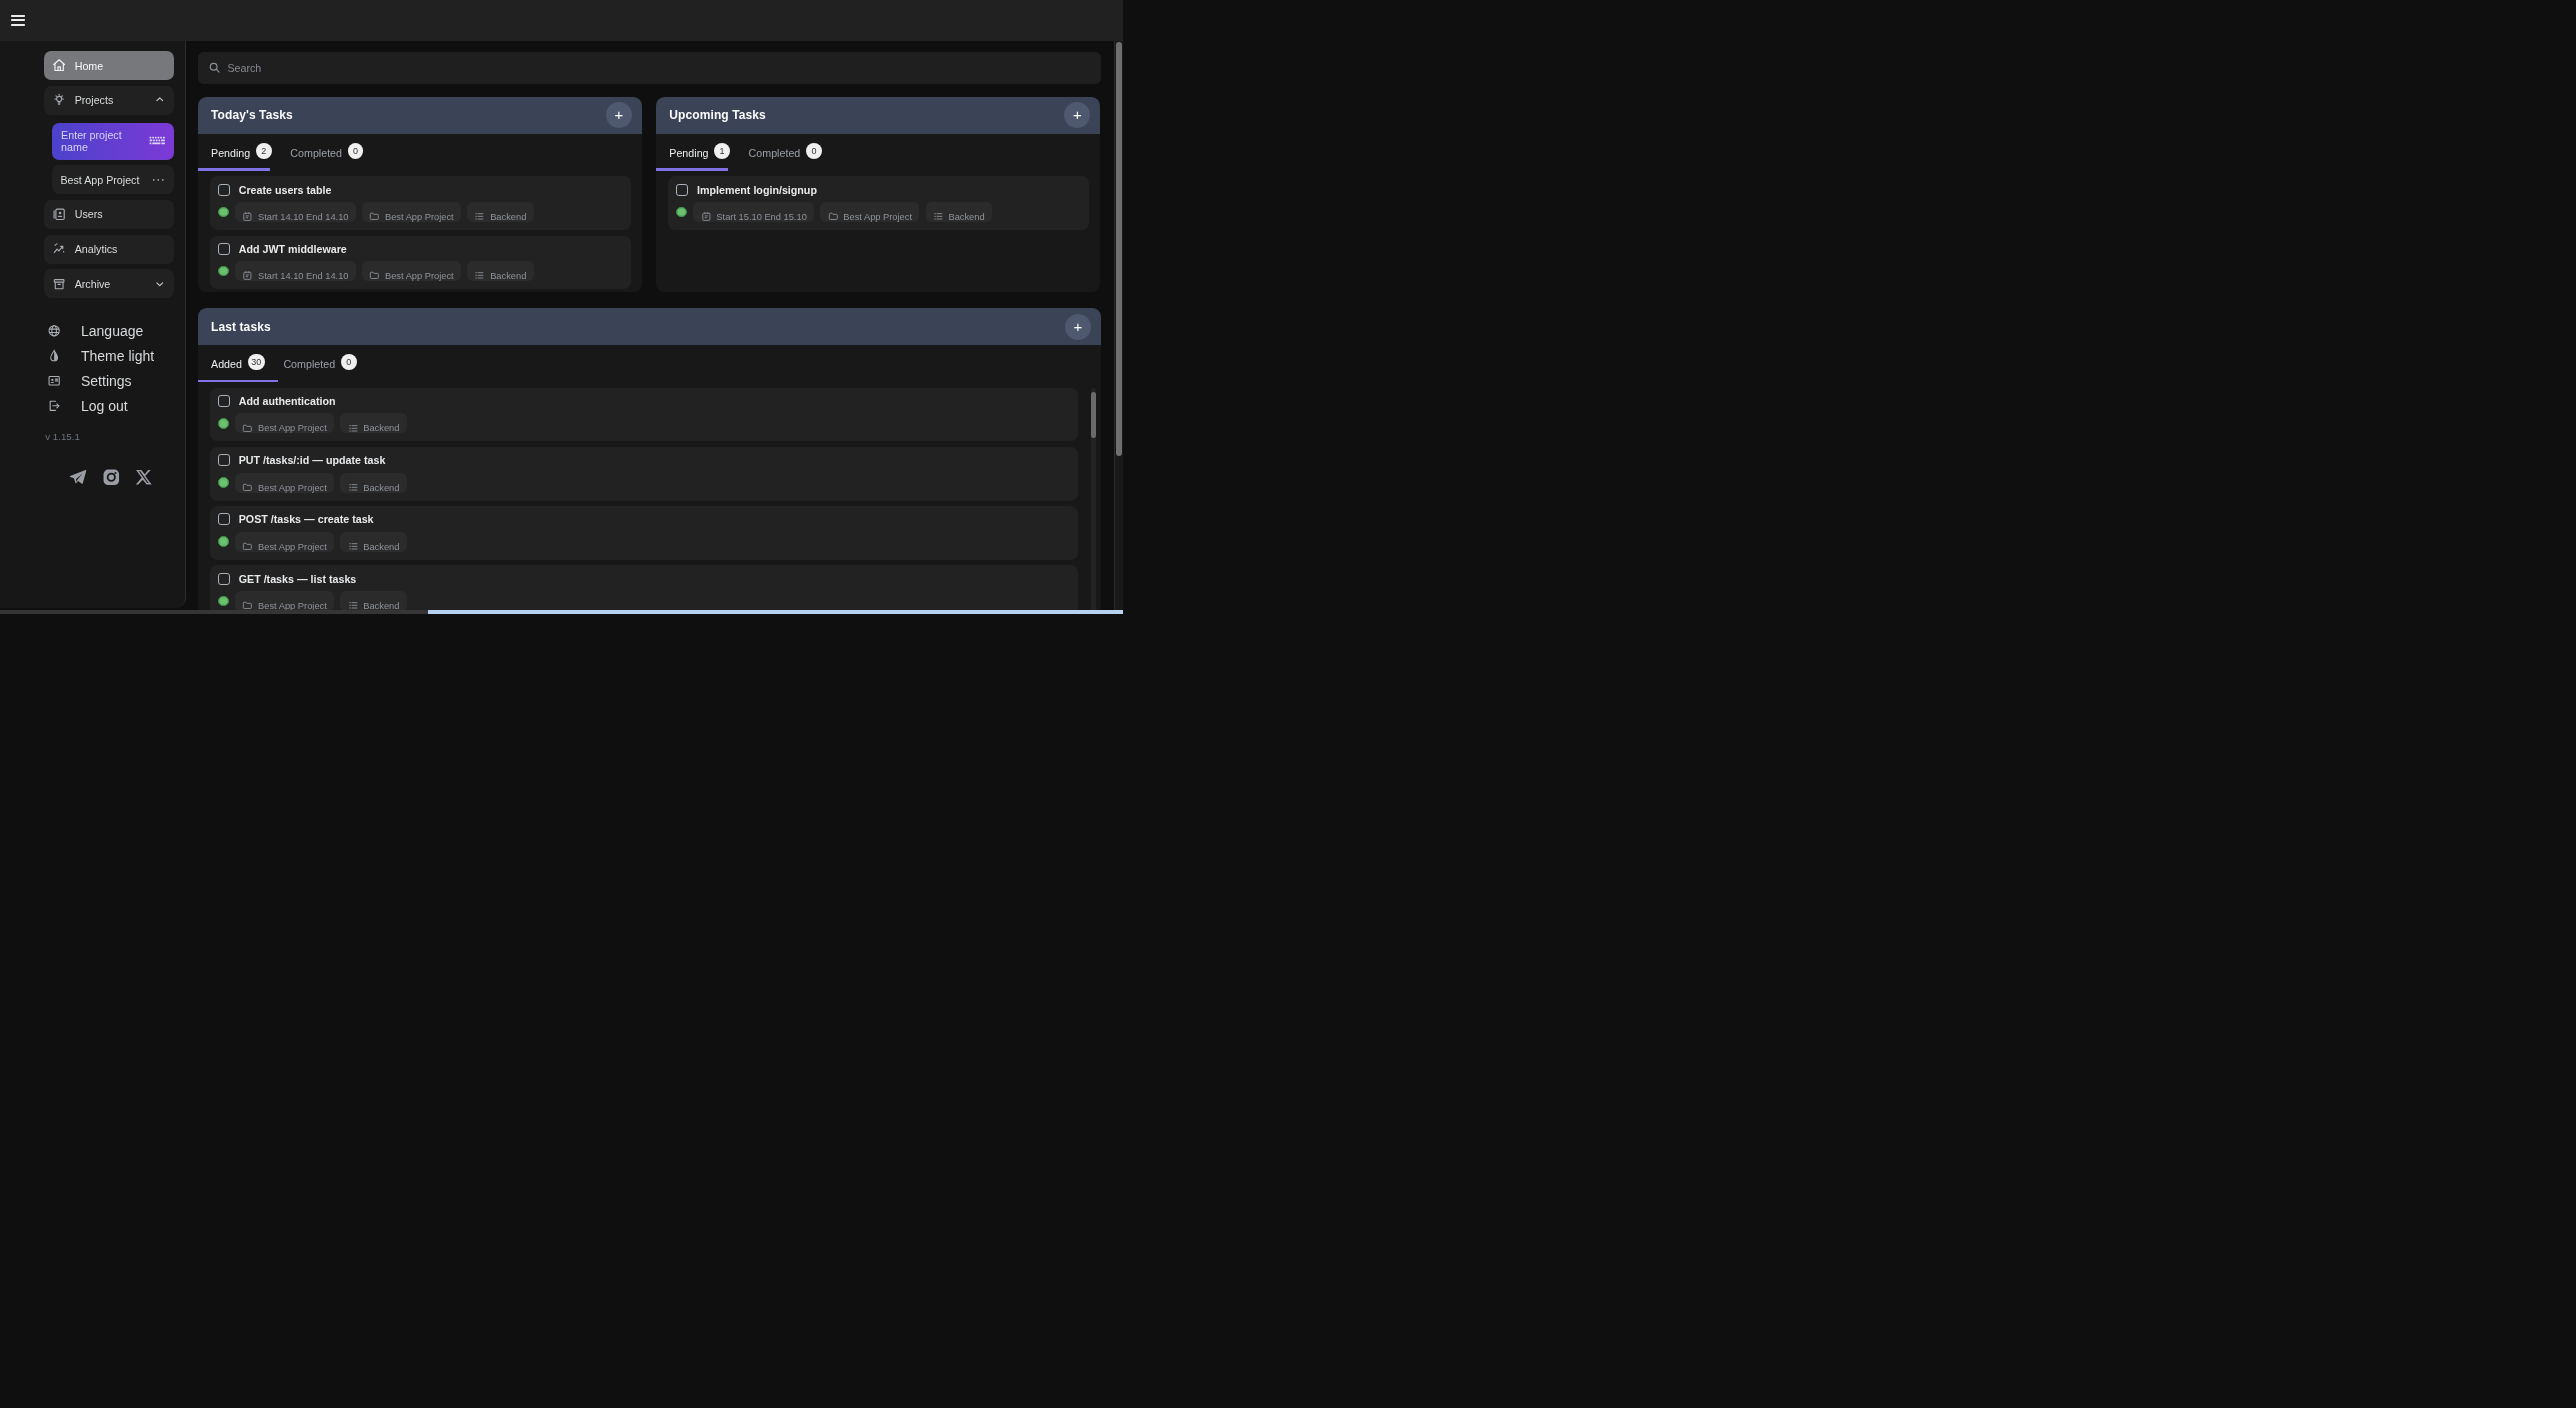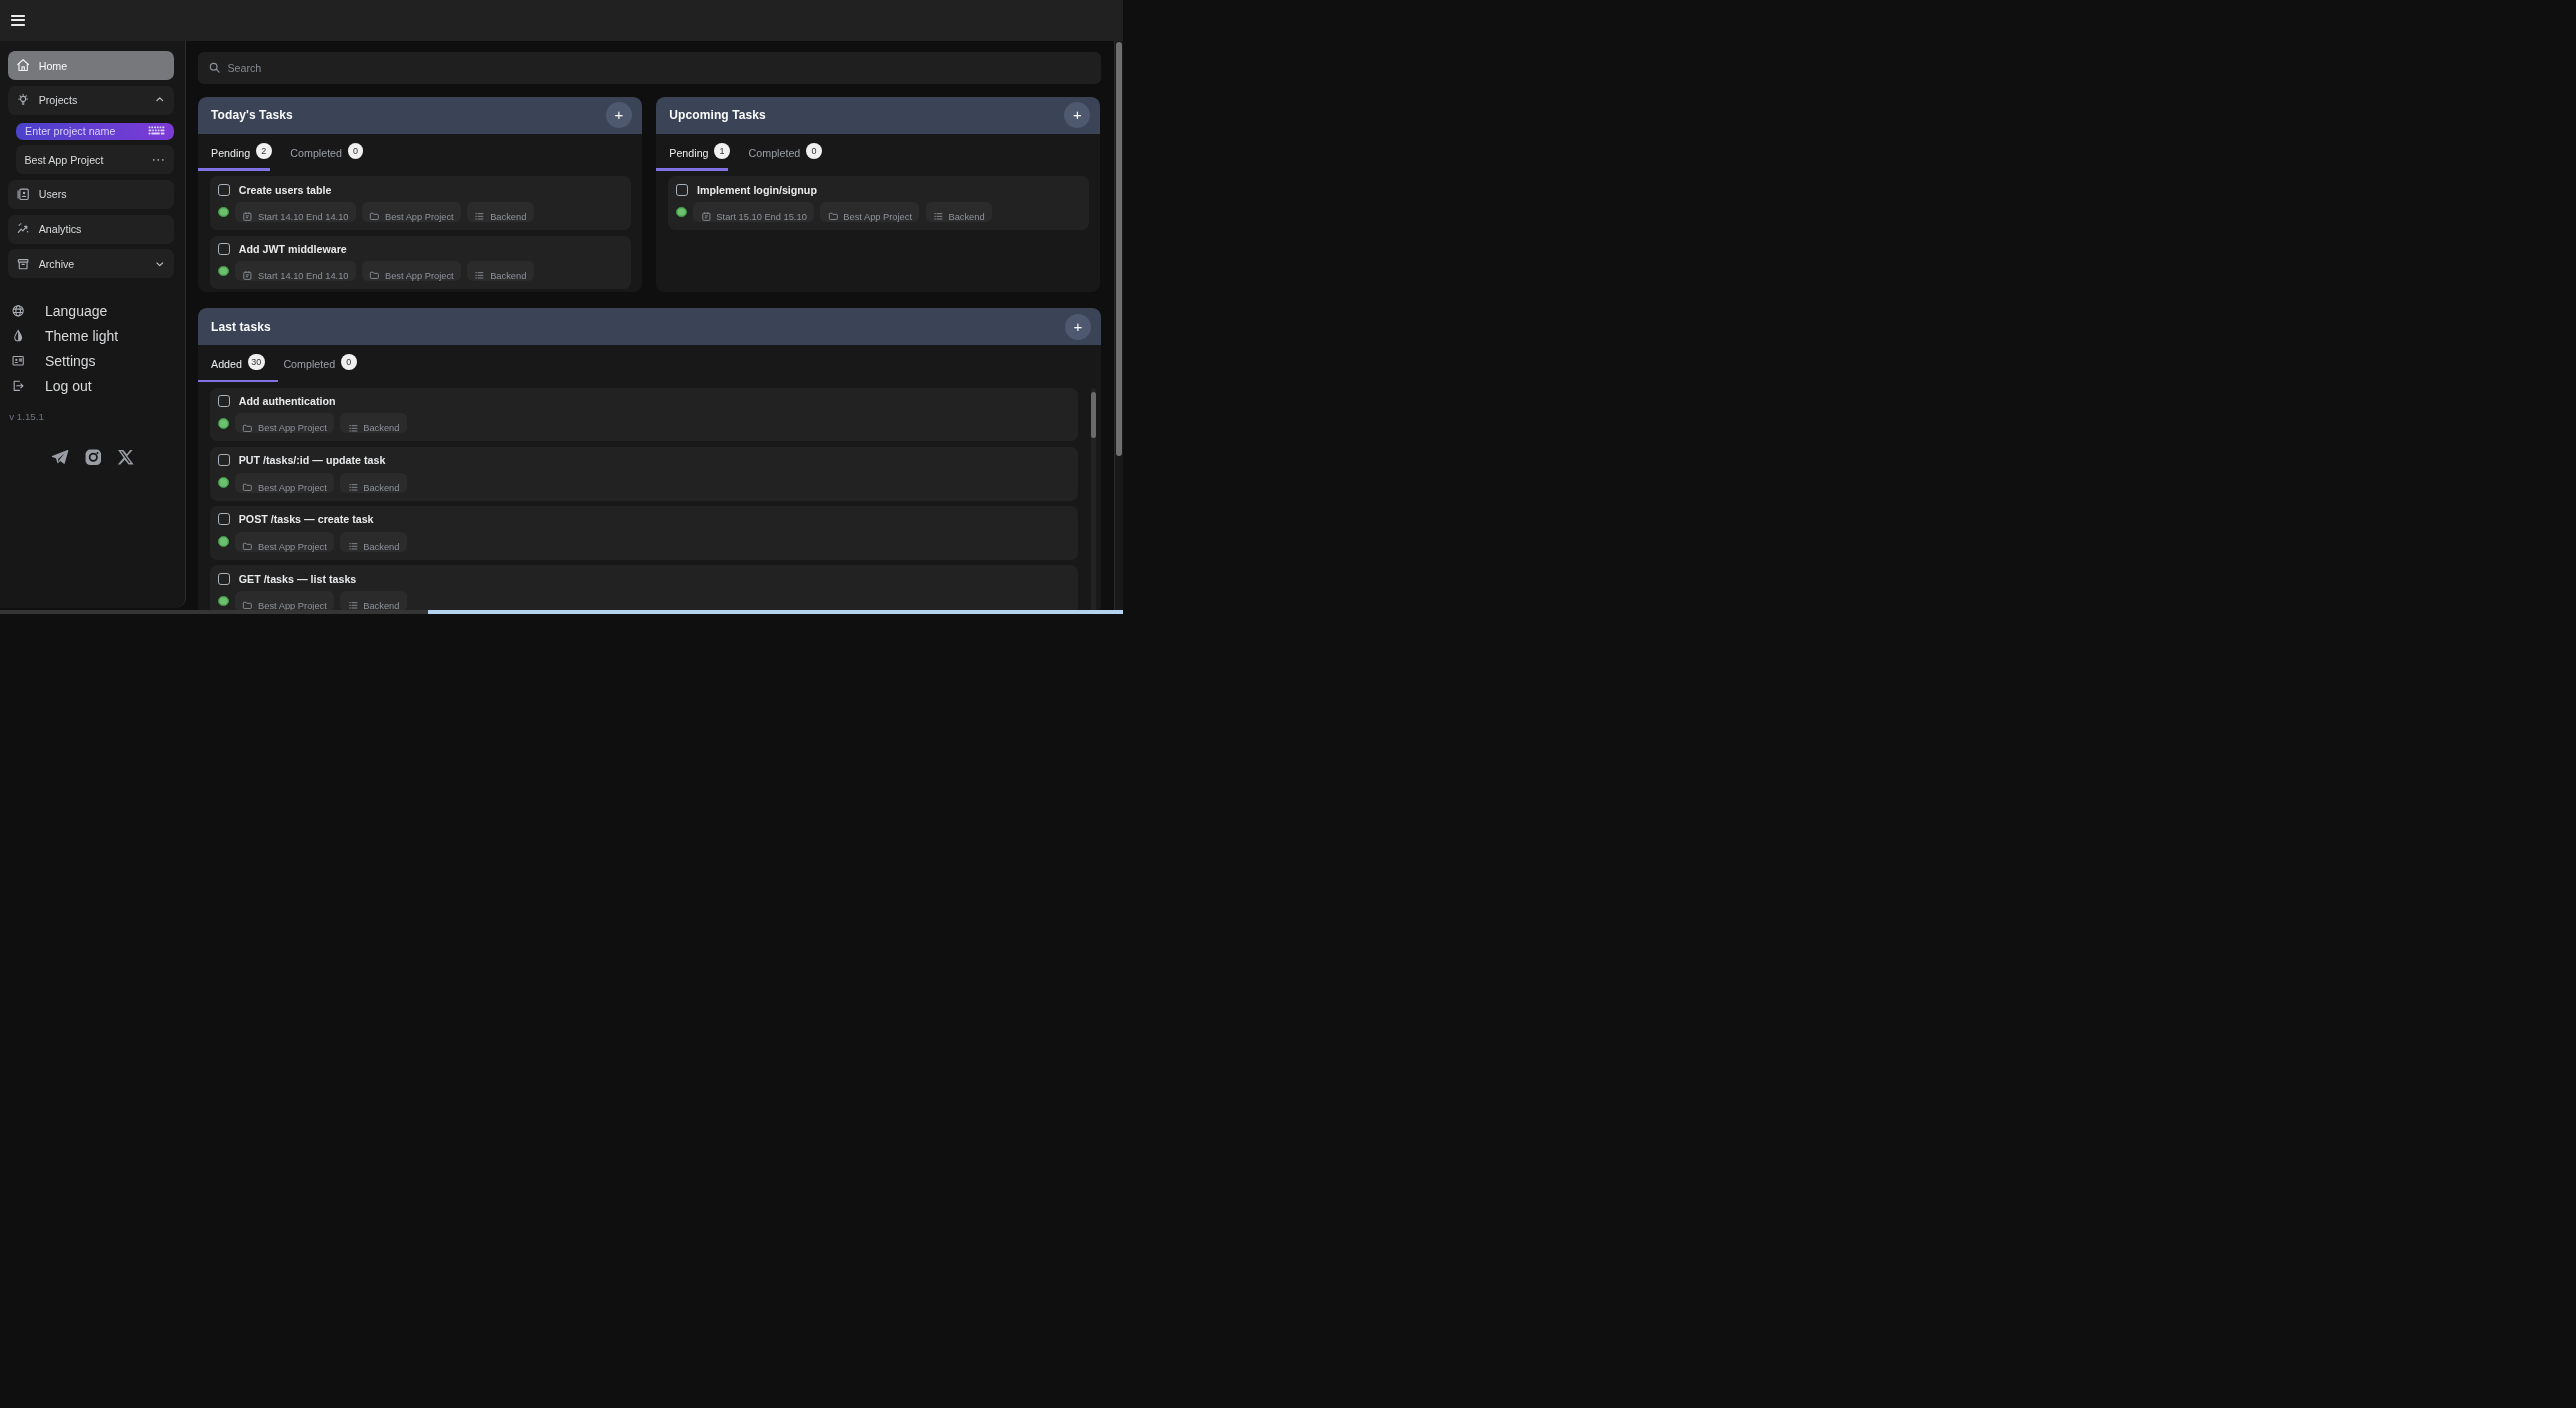--- a/index.html
+++ b/index.html
@@ -22,38 +22,38 @@
 
   
   .topbar{position:absolute;left:0;top:0;width:1123px;height:41px;background:#212121;z-index:5;}
   .hamburger{position:absolute;left:10.7px;top:15px;width:14.3px;height:10.7px;display:flex;flex-direction:column;justify-content:space-between;cursor:pointer;}
   .hamburger span{display:block;height:1.9px;background:#ececec;border-radius:0.7px;}
 
   
   .sidebar{
     position:absolute;left:0;top:41px;bottom:6.4px;width:186px;
     background:#171717;border-right:0.7px solid #2c2c2c;
-    border-bottom-right-radius:10px;padding-top:10px;z-index:4;
+    border-bottom-right-radius:10px;padding-top:10px;z-index:4;padding-left:36px;
   }
   .side-item{
     display:flex;align-items:center;gap:7.9px;
     margin:0 10.7px 5.7px 7.9px;height:29px;border-radius:7.2px;
     background:#212121;padding:0 8.6px;cursor:pointer;
     font-size:10.7px;color:#dadcde;
   }
   .side-item .s-icon{color:#a9adb3;flex:0 0 auto;}
   .side-item .grow{flex:1 1 auto;}
   .side-item.active{background:#76787b;color:#fafafa;}
   .side-item.active .s-icon{color:#eef0f2;}
   .side-item.sub{margin-left:15.8px;}
   .chev{color:#c2c6cb;}
   .dots-menu{color:#9aa0a6;font-size:13.6px;letter-spacing:0.7px;line-height:0;}
   .project-input{
     display:flex;align-items:center;justify-content:space-between;
-    margin:7.9px 10.7px 5.7px 15.8px;height:17px;border-radius:7.2px;padding:0 9.3px;
+    margin:7.9px 10.7px 5.7px 15.8px;height:37px;border-radius:7.2px;padding:0 9.3px;
     background:linear-gradient(90deg,var(--grad-start),var(--grad-end));
     color:#d9d3f6;font-size:10.7px;cursor:text;
   }
   .side-links{margin-top:20px;}
   .side-link{display:flex;align-items:center;height:25px;padding-left:10.7px;cursor:pointer;font-size:14px;color:#d8dadc;}
   .side-link .s-icon{color:#a9adb3;width:14.3px;}
   .side-link .lbl{margin-left:20px;}
   .version{margin:13px 0 0 9.3px;font-size:9.7px;color:#6a7380;}
   .socials{display:flex;justify-content:center;gap:14.3px;margin-top:26px;color:#9a9ea4;}
   .socials .soc{cursor:pointer;}

